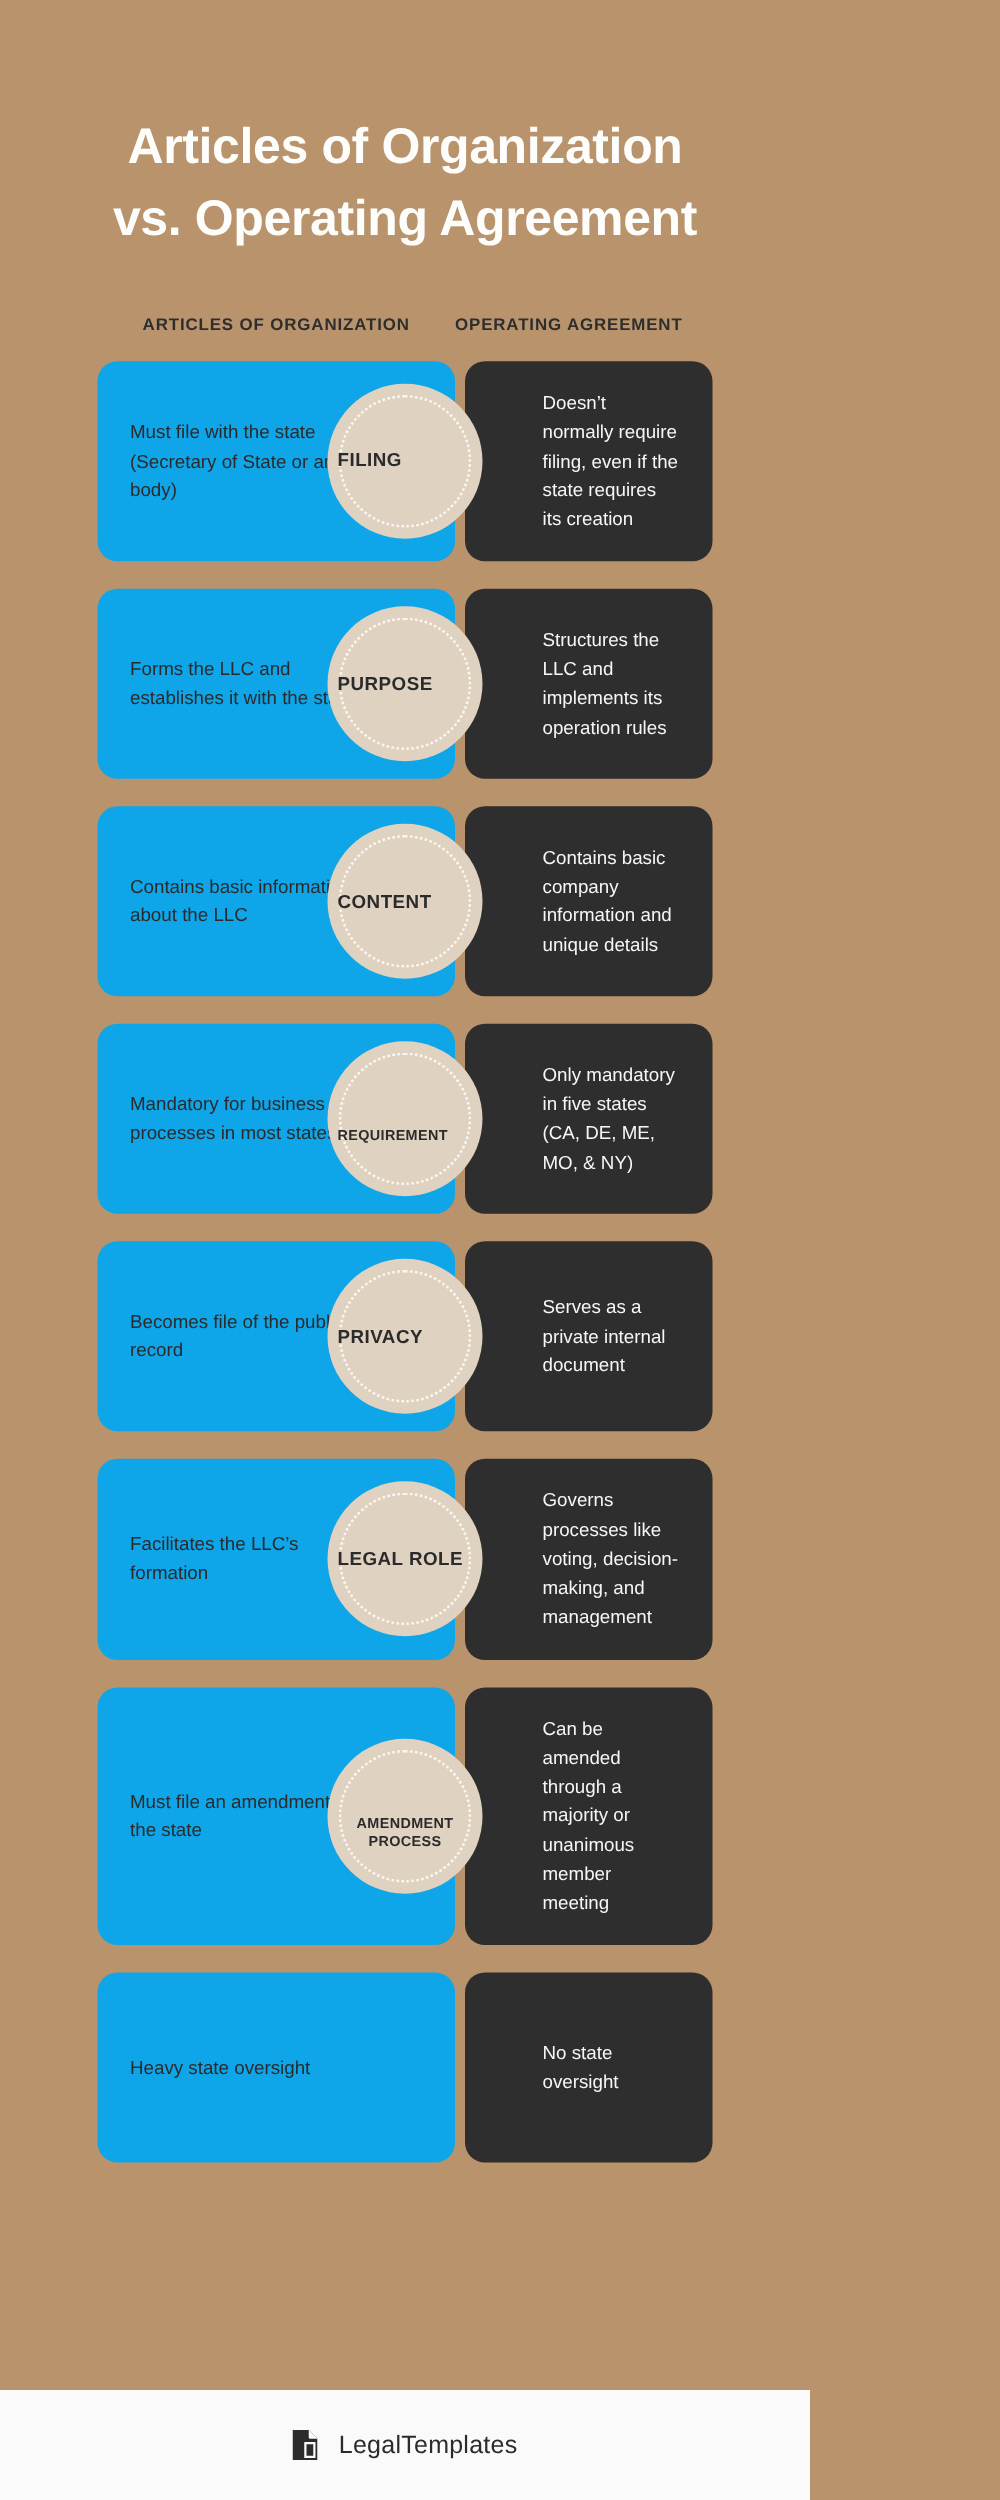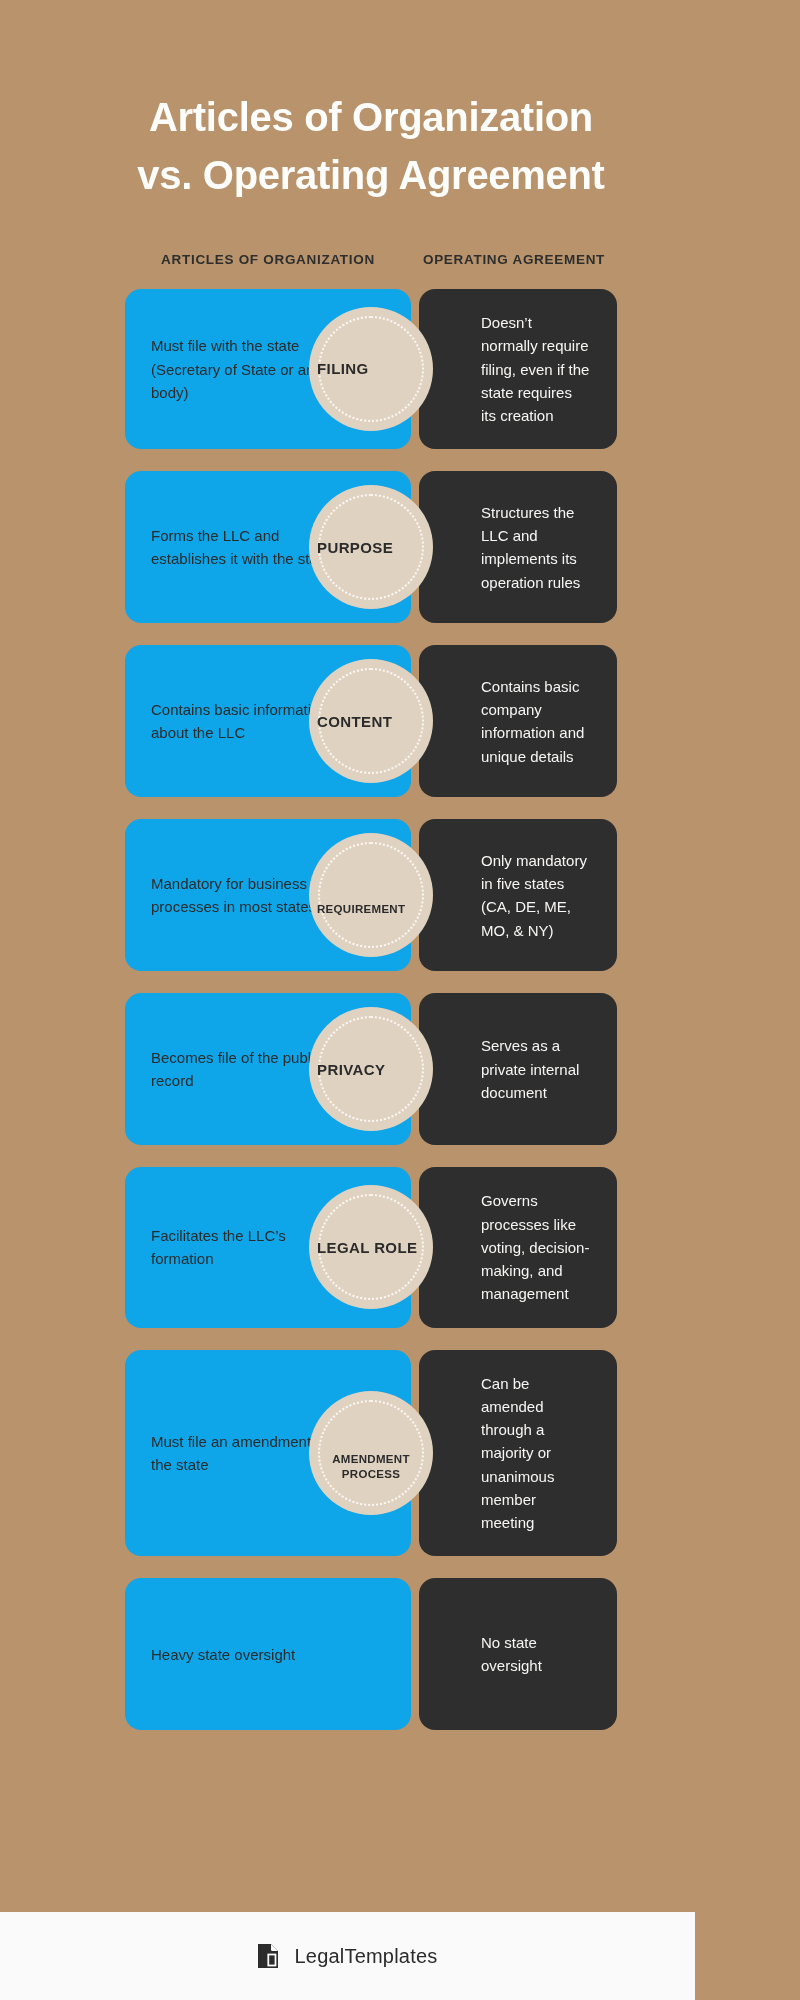--- a/index.html
+++ b/index.html
@@ -15,21 +15,20 @@
     position: relative;
   }
 
   .infographic {
     width: 648px;
     height: 2000px;
     background: #b8936b;
     position: relative;
     display: flex;
     flex-direction: column;
-    padding-left: 47px;
   }
 
   
   .title-block {
     padding: 88px 70px 0 70px;
     text-align: center;
   }
   .title-line {
     color: #fdfdfb;
     font-size: 40px;
@@ -50,21 +49,20 @@
     font-size: 13.5px;
     font-weight: bold;
     letter-spacing: 0.7px;
   }
   .col-head.left {
     width: 286px;
     text-align: center;
   }
   .col-head.right {
     flex: 1;
-    text-align: center;
   }
 
   
   .rows {
     margin-top: 22px;
     padding: 0 78px;
     display: flex;
     flex-direction: column;
   }
   .row {

